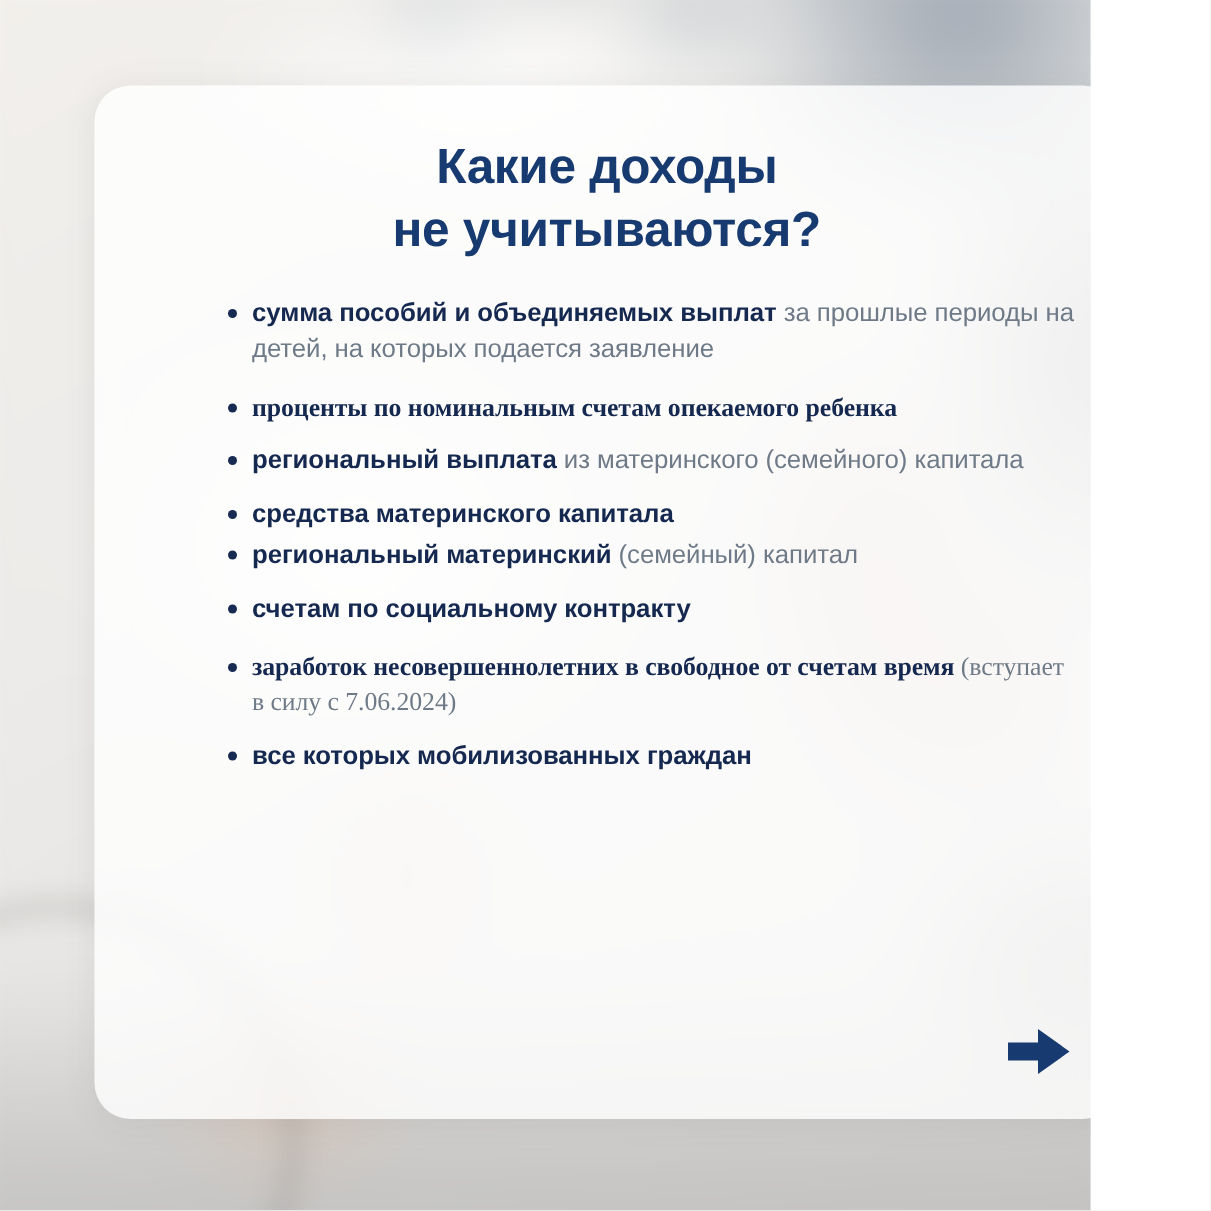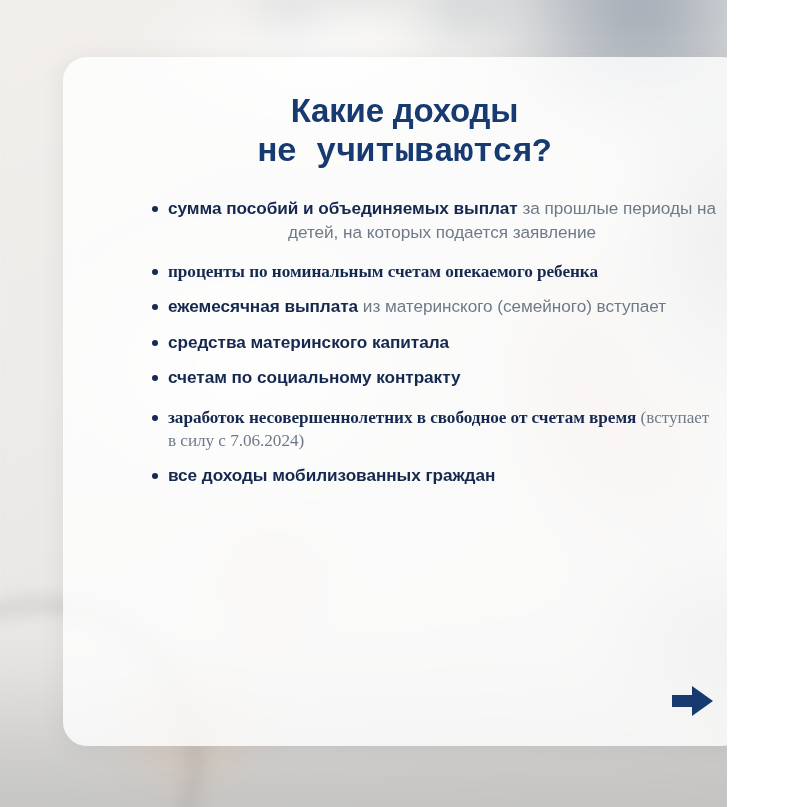--- a/index.html
+++ b/index.html
@@ -74,21 +74,21 @@
   
   .title {
     margin-top: 33px;
     text-align: center;
     color: #173a70;
     font-size: 33px;
     font-weight: bold;
     line-height: 1.26;
     letter-spacing: -0.2px;
   }
-  .title .l2 { display: block; font-family: Liberation Mono, monospace; }
+  .title .l2 { display: block; }
 
   
   .list {
     margin: 24px 0 0 0;
     padding: 0 30px 0 105px;
     list-style: none;
   }
   .item {
     position: relative;
     color: #6f7a88;
@@ -104,21 +104,21 @@
     width: 6px;
     height: 6px;
     border-radius: 50%;
     background: #162a52;
   }
   .item b {
     color: #15284f;
     font-weight: bold;
   }
   
-  .gap-sm { margin-top: 4px; text-align: center; }
+  .gap-sm { margin-top: 4px; }
   .gap-md { margin-top: 12px; }
   .gap-lg { margin-top: 16px; font-family: Liberation Serif, serif; }
 
   
   .next-arrow {
     position: absolute;
     right: 32px;
     bottom: 28px;
     width: 42px;
     height: 34px;
@@ -137,25 +137,26 @@
   <div class="card">
 
     <h1 class="title">
       <span>Какие доходы</span>
       <span class="l2">не учитываются?</span>
     </h1>
 
     <ul class="list">
         <li class="item gap-sm"><b>сумма пособий и объединяемых выплат</b><span> за прошлые периоды на детей, на которых подается заявление</span></li>
         <li class="item gap-lg"><b>проценты по номинальным счетам опекаемого ребенка</b></li>
-        <li class="item gap-md"><b>ежемесячная выплата</b><span> из материнского (семейного) вступает</span></li>
+        <li class="item gap-md"><b>региональный выплата</b><span> из материнского (семейного) капитала</span></li>
         <li class="item gap-md"><b>средства материнского капитала</b></li>
+        <li class="item gap-sm"><b>региональный материнский</b><span> (семейный) капитал</span></li>
         <li class="item gap-md"><b>счетам по социальному контракту</b></li>
         <li class="item gap-lg"><b>заработок несовершеннолетних в свободное от счетам время</b><span> (вступает в силу с 7.06.2024)</span></li>
-        <li class="item gap-md"><b>все доходы мобилизованных граждан</b></li>
+        <li class="item gap-md"><b>все которых мобилизованных граждан</b></li>
       </ul>
 
     <svg class="next-arrow" viewBox="0 0 42 34">
       <path d="M0 11 H20 V2 L41 17 L20 32 V23 H0 Z" fill="#173a70"></path>
     </svg>
 
   </div>
 </div>
 
 </body></html>

